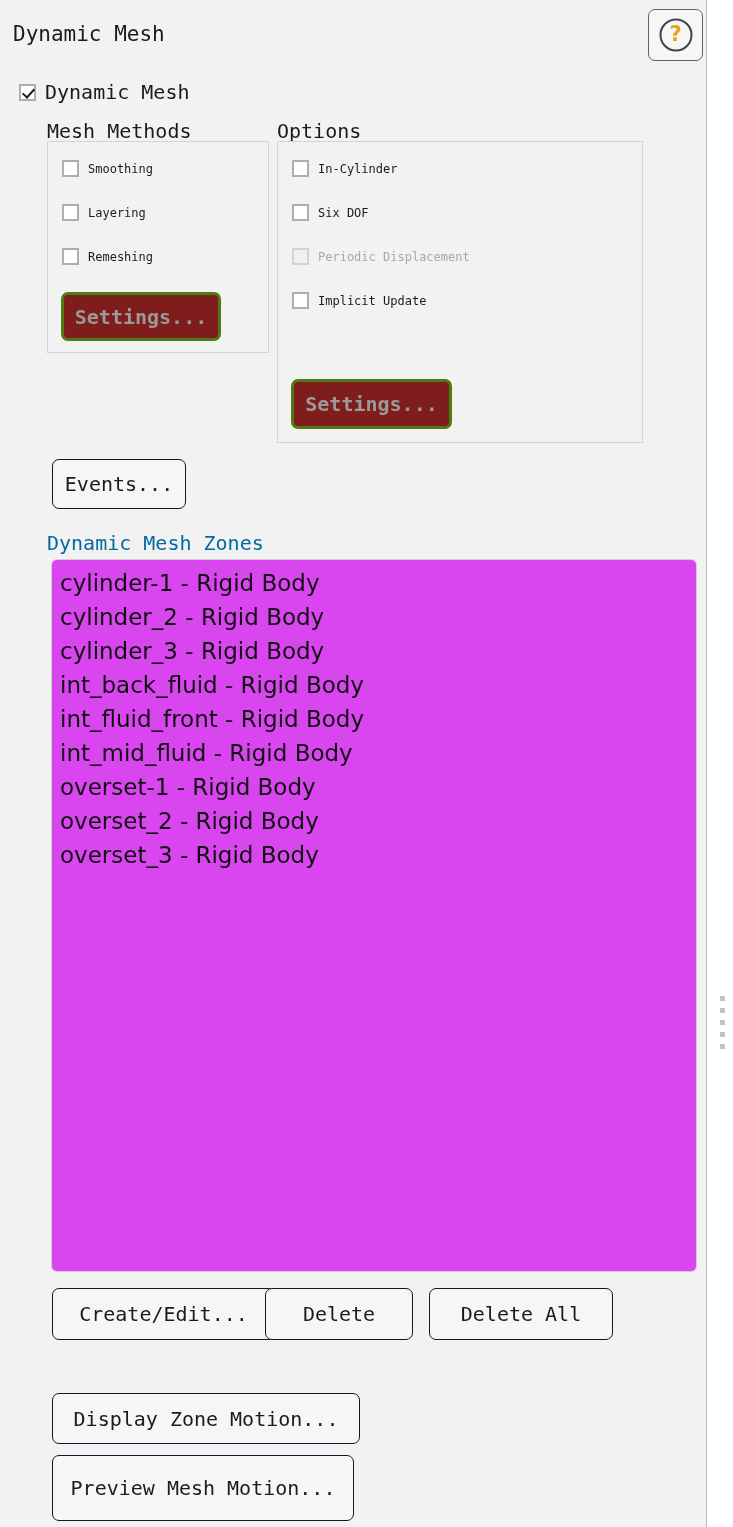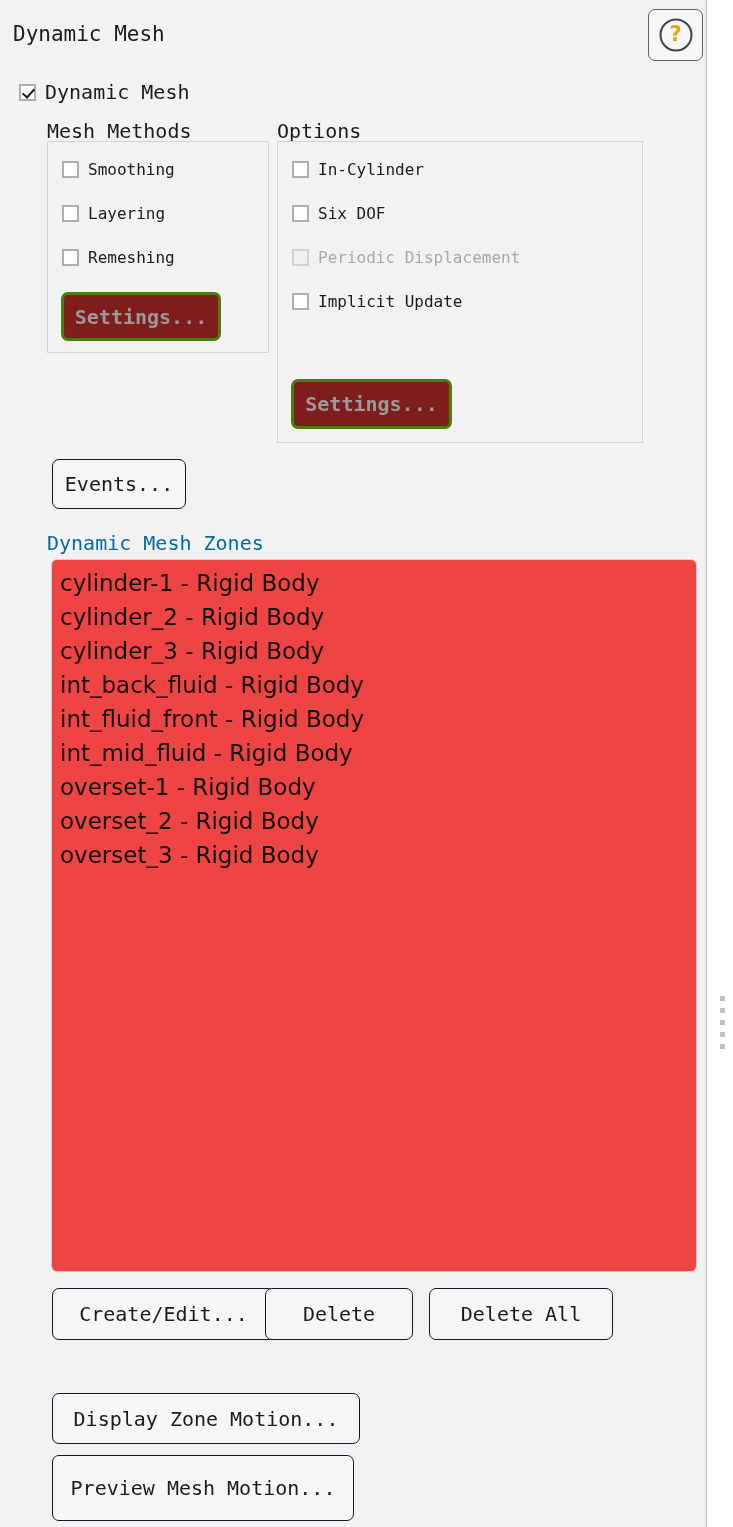--- a/index.html
+++ b/index.html
@@ -90,21 +90,21 @@
     width: 5px; height: 10px;
     border: solid #1b1b1b;
     border-width: 0 2.4px 2.4px 0;
     transform: rotate(42deg);
   }
   .cbox.dis {
     border-color: #d2d2d2;
     background: #f0f0f0;
   }
   .cblabel {
-    font-size: 16px;
+    font-size: 12px;
     color: #1b1b1b;
   }
   .cblabel.dis { color: #a8a8a8; }
 
   .root-check { left: 19px; top: 80px; }
   .root-check .cblabel { font-size: 20px; }
 
   
   .grp-title {
     position: absolute;
@@ -164,21 +164,21 @@
     position: absolute;
     left: 47px; top: 531px;
     font-size: 20px;
     color: #0369a1;
     white-space: nowrap;
   }
   #zones-list {
     position: absolute;
     left: 51px; top: 559px;
     width: 646px; height: 713px;
-    background: #ef4444;
+    background: #d946ef;
     border: 1px solid #d0d0d0;
     border-radius: 6px;
     box-sizing: border-box;
     overflow: hidden;
     padding: 6px 0 14px 0;
   }
   .zone-item {
     font-family: "DejaVu Sans", "Liberation Sans", sans-serif;
     font-size: 23px;
     line-height: 34px;

